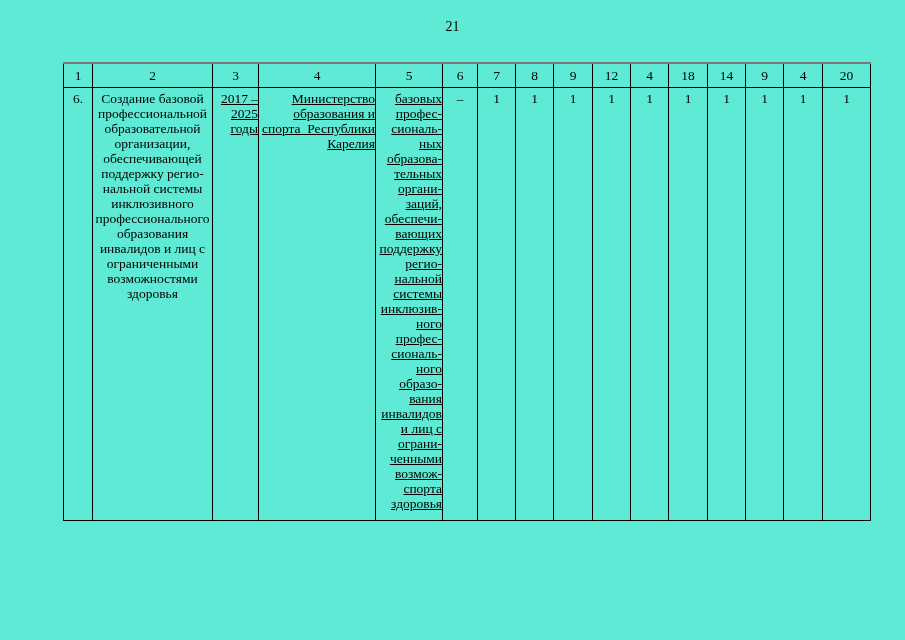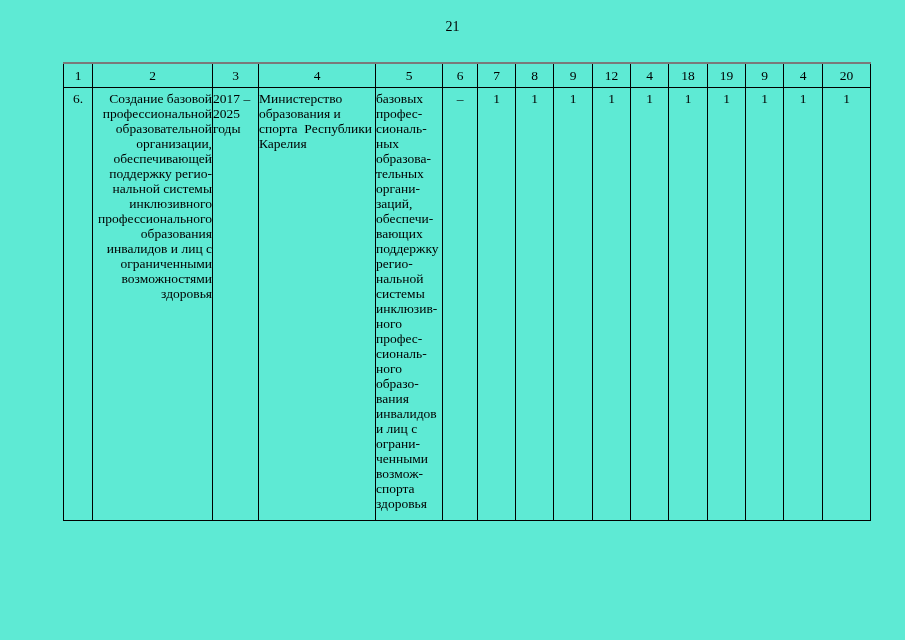--- a/index.html
+++ b/index.html
@@ -54,30 +54,31 @@
     padding-top: 3px;
     padding-bottom: 3px;
   }
   .cell-pre {
     white-space: pre-wrap;
   }
   td.num-cell {
     text-align: center;
   }
   td.activity-cell {
-    text-align: right;
+    text-align: center;
     padding-left: 4px;
     padding-right: 2px;
   }
   td.period-cell,
   td.executor-cell,
   td.indicator-cell {
-    text-align: left;
+    text-align: right;
     padding-left: 1px;
     padding-right: 1px;
+    text-decoration: underline;
   }
   td.value-cell {
     text-align: center;
   }
 </style>
 </head>
 <body>
 
 <div class="page">
 
@@ -109,21 +110,21 @@
         <th>3</th>
         <th>4</th>
         <th>5</th>
         <th>6</th>
         <th>7</th>
         <th>8</th>
         <th>9</th>
         <th>12</th>
         <th>4</th>
         <th>18</th>
-        <th>19</th>
+        <th>14</th>
         <th>9</th>
         <th>4</th>
         <th>20</th>
       </tr>
     </thead>
     <tbody>
       <tr>
         <td class="num-cell">6.</td>
         <td class="activity-cell cell-pre">Создание базовой
 профессиональной

